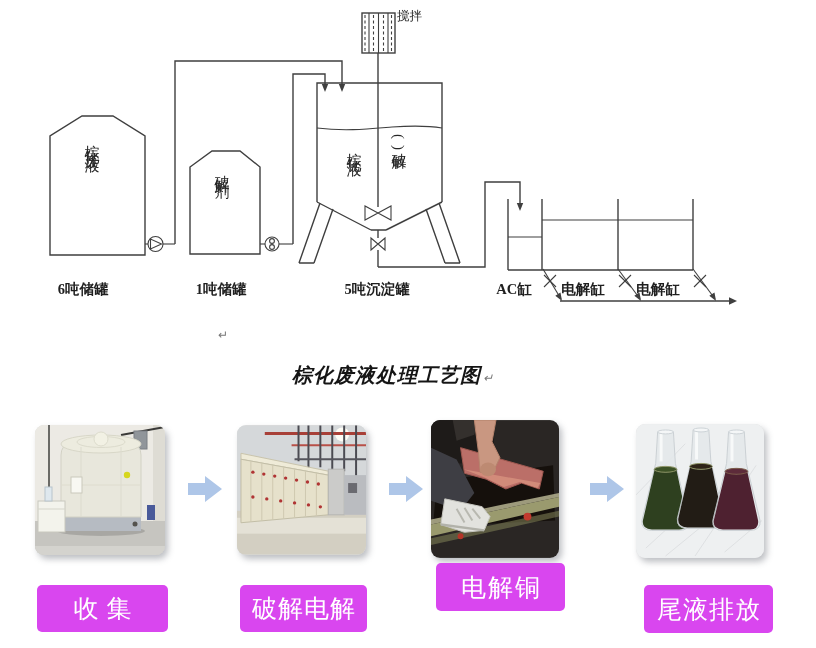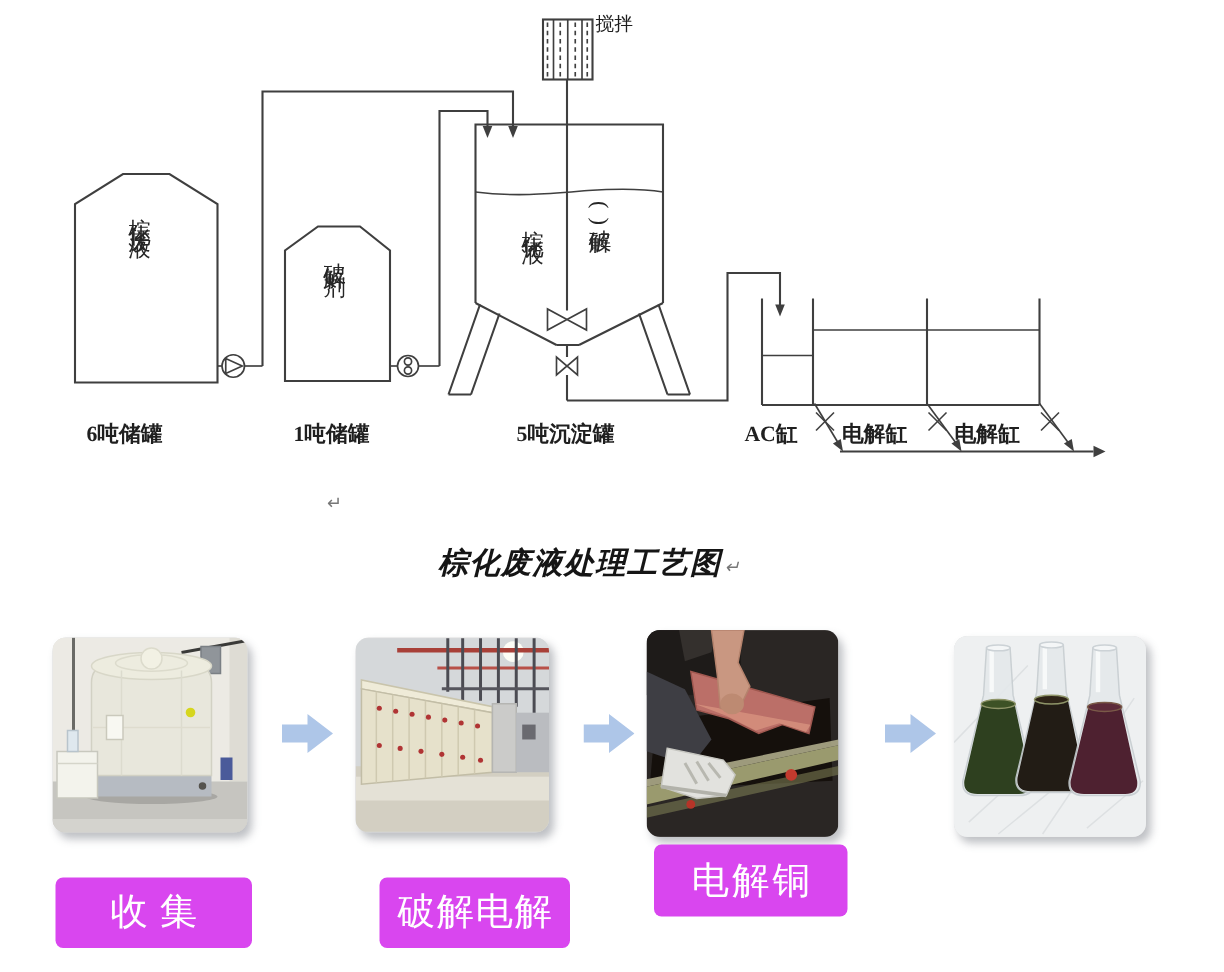--- a/index.html
+++ b/index.html
@@ -19,21 +19,21 @@
              font-size:20px;font-weight:bold;color:#151515;letter-spacing:1px;font-style:italic;}
   #title-row .mark{font-size:12px;color:#777;font-weight:normal;margin-left:2px;}
   .photo{position:absolute;border-radius:9px;overflow:hidden;
          box-shadow:3px 4px 6px rgba(110,115,125,.45);background:#ddd;}
   .photo svg{display:block;}
   .flow-arrow{position:absolute;}
   .step-box{position:absolute;background:#d946ef;border-radius:5px;color:#ffffff;
             display:flex;align-items:center;justify-content:center;font-size:25px;line-height:1;}
   .ls-wide{letter-spacing:8px;padding-left:8px;}
   .ls-med{letter-spacing:2px;padding-left:2px;}
-  .ls-tight{letter-spacing:1px;padding-left:1px;margin-left:13px;}
+  .ls-tight{letter-spacing:1px;padding-left:1px;}
 </style>
 </head>
 <body>
 
 <div id="page">
 
   <svg id="diagram" width="816" height="330" viewBox="0 0 816 330">
 
     <g>
       <path class="ln" d="M50,255 L50,136 L82,116 L113,116 L145,136 L145,255 Z"></path>
@@ -305,14 +305,15 @@
         <ellipse cx="102" cy="48" rx="11.5" ry="3" fill="#5d2b3a" stroke="#7a5a48"></ellipse>
         <rect x="96" y="10" width="3" height="28" fill="#ffffff" opacity="0.7"></rect>
         <ellipse cx="102" cy="8" rx="8" ry="2" fill="#f4f6f7" stroke="#ccd2d6"></ellipse>
       </g>
     </svg>
   </div>
 
   <div class="step-box ls-wide" style="left:37px;top:585px;width:123px;height:47px;">收集</div>
   <div class="step-box ls-tight" style="left:240px;top:585px;width:126px;height:47px;">破解电解</div>
   <div class="step-box ls-med" style="left:436px;top:563px;width:127px;height:48px;">电解铜</div>
+  <div class="step-box ls-tight" style="left:644px;top:585px;width:128px;height:48px;">尾液排放</div>
 
 </div>
 
 </body></html>

